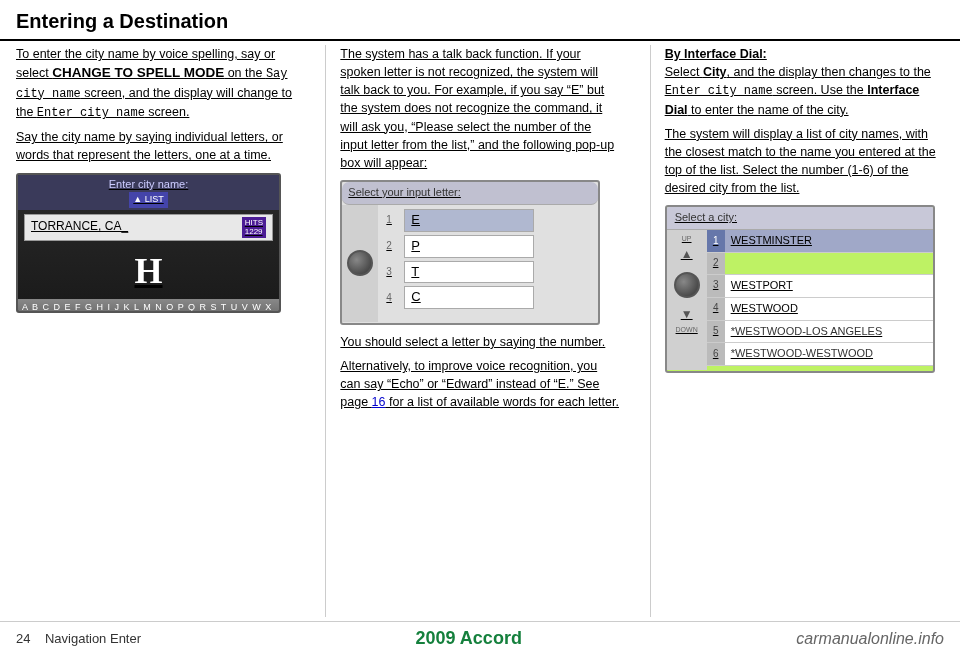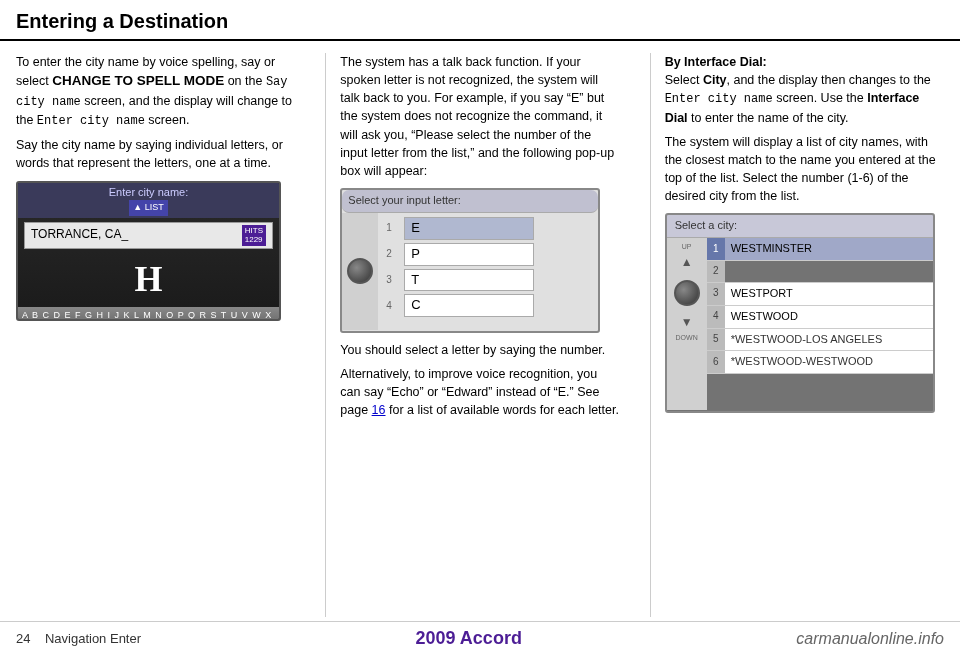--- a/index.html
+++ b/index.html
@@ -28,22 +28,23 @@
     .page-title {
       font-size: 20px;
       font-weight: bold;
     }
 
     
     .main-content {
       flex: 1;
       display: flex;
       flex-direction: row;
-      padding: 12px 16px 0 16px;
+      padding: 4px 16px 0 16px;
       gap: 30px;
+      text-decoration: underline;
     }
 
     
     .col {
       flex: 1;
       font-size: 12.5px;
       line-height: 1.45;
     }
 
     .col-left { flex: 1.05; }
@@ -188,22 +189,22 @@
       font-size: 13px;
       color: #000;
     }
     .sls-letter-box.highlighted {
       background: #b0b8d0;
     }
 
     
     .select-city-screen {
       width: 270px;
-      height: 200px;
-      background: #737373;
+      height: 168px;
+      background: #bef264;
       border: 2px solid #888;
       border-radius: 3px;
       margin: 8px 0 8px 0;
       overflow: hidden;
     }
     .sc-header {
       background: #c8c8d8;
       font-size: 11px;
       padding: 3px 8px;
       border-bottom: 1px solid #aaa;
@@ -290,21 +291,21 @@
       border-top: 1px solid #ccc;
       margin-top: 4px;
     }
     .footer-left {
       font-size: 13px;
       color: #333;
     }
     .footer-center {
       font-size: 18px;
       font-weight: bold;
-      color: #4c1d95;
+      color: #15803d;
     }
     .footer-right {
       font-size: 16px;
       color: #666;
       font-style: italic;
     }
 
     p { margin-bottom: 6px; }
   </style>
 </head>

